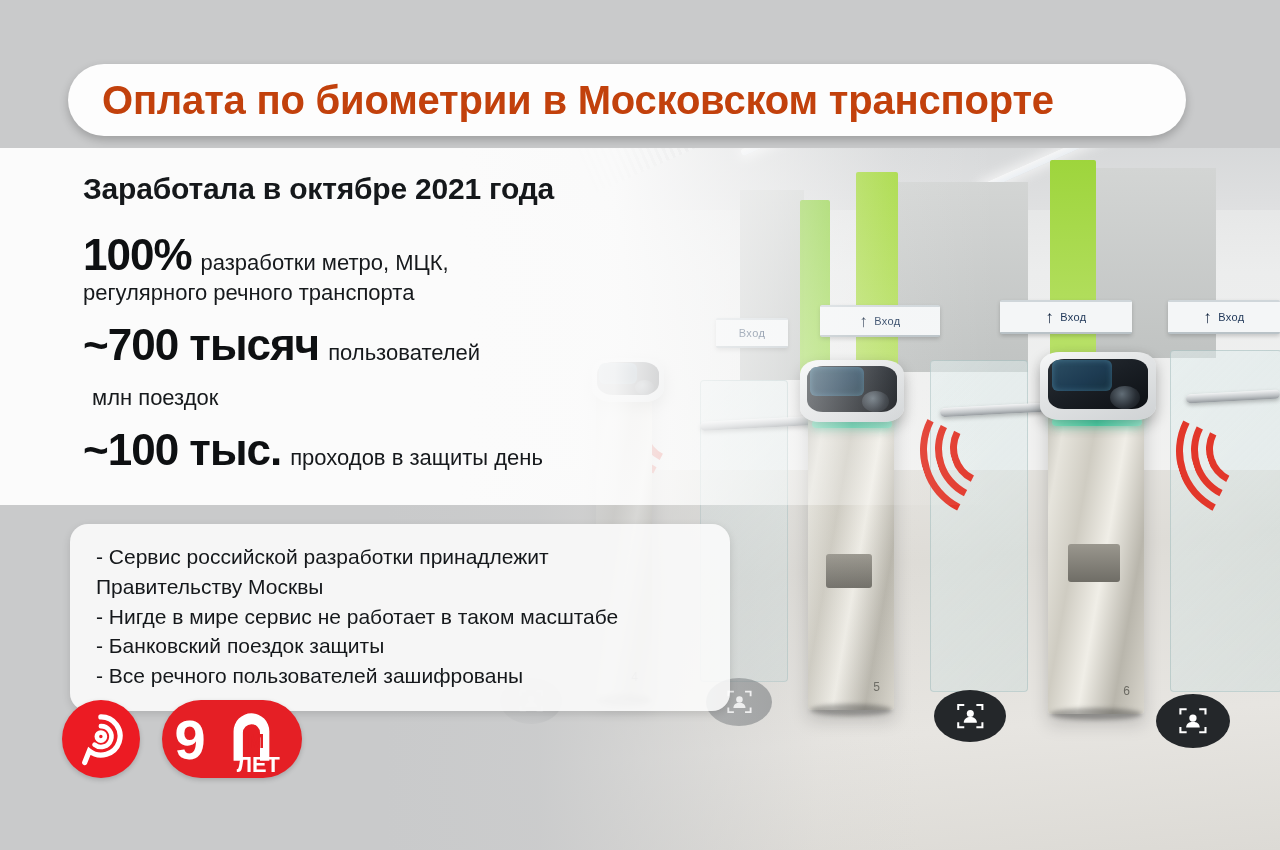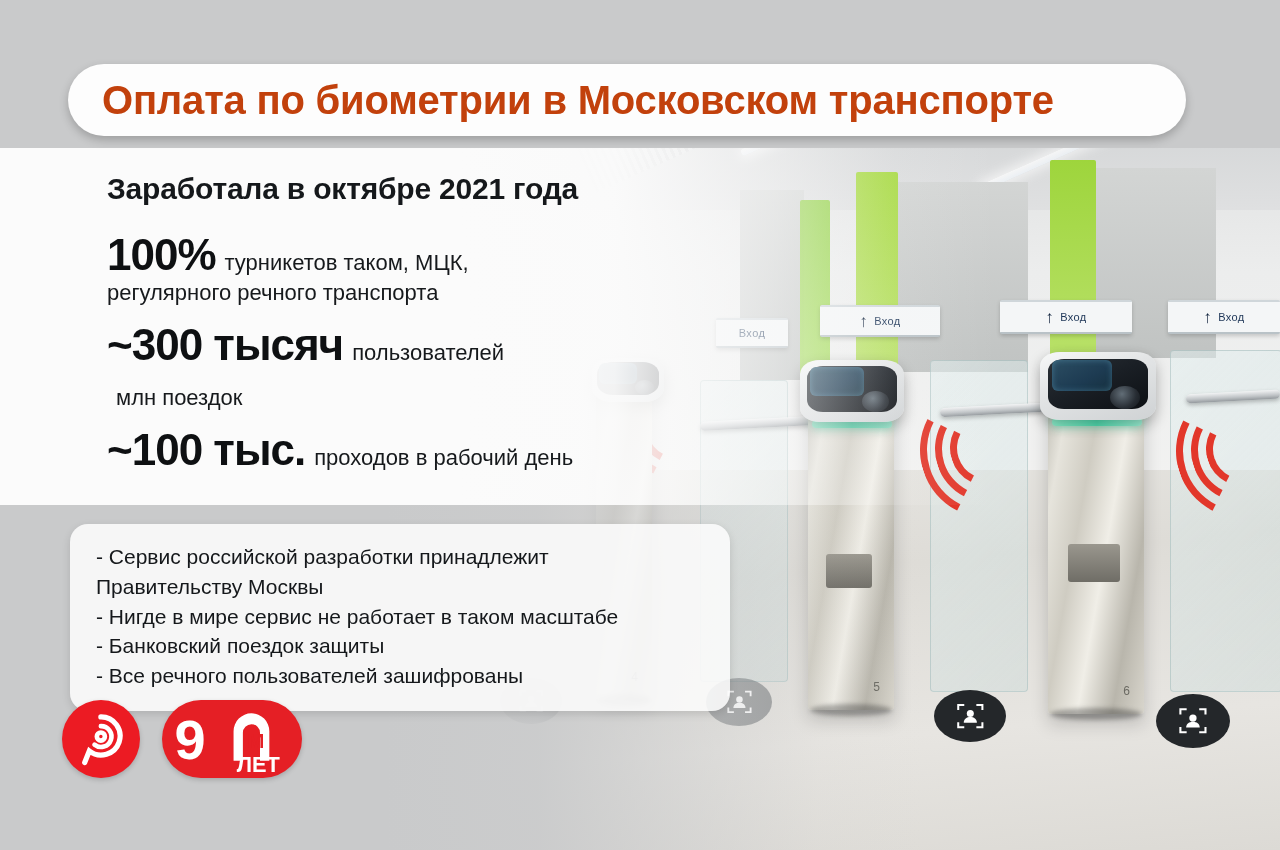--- a/index.html
+++ b/index.html
@@ -165,21 +165,21 @@
     position:absolute;left:68px;top:64px;width:1118px;height:72px;
     background:#fdfdfd;border-radius:36px;
     box-shadow:0 4px 10px rgba(0,0,0,.22);
     display:flex;align-items:center;padding:0 34px;box-sizing:border-box;
   }
   .title-pill h1{
     margin:0;font-size:40px;line-height:1;font-weight:700;color:#c2410c;
     letter-spacing:-.2px;white-space:nowrap;
   }
 
-  .stats{position:absolute;left:107px;top:172px;width:760px;}
+  .stats{position:absolute;left:83px;top:172px;width:760px;}
   .stats .subhead{
     font-size:30px;font-weight:700;color:#15181b;margin:0 0 26px 0;letter-spacing:-.2px;
   }
   .stat-row{display:flex;align-items:baseline;flex-wrap:wrap;margin-bottom:8px;}
   .stat-big{font-size:44px;font-weight:800;color:#0e1012;letter-spacing:-1px;line-height:1.06;}
   .stat-small{font-size:22px;font-weight:400;color:#16191c;margin-left:9px;line-height:1.2;}
   .stat-wrapline{font-size:22px;font-weight:400;color:#16191c;line-height:1.25;width:100%;}
   .row-gap{margin-top:16px;}
 
   .notes{
@@ -357,36 +357,36 @@
 
   <div class="title-pill">
     <h1>Оплата по биометрии в Московском транспорте</h1>
   </div>
 
   <div class="stats">
     <div class="subhead">Заработала в октябре 2021 года</div>
 
     <div class="stat-row">
       <span class="stat-big">100%</span>
-      <span class="stat-small">турникетов таком, МЦК,</span>
+      <span class="stat-small">разработки метро, МЦК,</span>
       <span class="stat-wrapline">регулярного речного транспорта</span>
     </div>
 
     <div class="stat-row row-gap">
-      <span class="stat-big">~300 тысяч</span>
+      <span class="stat-big">~700 тысяч</span>
       <span class="stat-small">пользователей</span>
     </div>
 
     <div class="stat-row row-gap">
       <span class="stat-small">млн поездок</span>
     </div>
 
     <div class="stat-row row-gap">
       <span class="stat-big">~100 тыс.</span>
-      <span class="stat-small">проходов в рабочий день</span>
+      <span class="stat-small">проходов в защиты день</span>
     </div>
   </div>
 
   <div class="notes">
     <ul>
       <li>- Сервис российской разработки принадлежит
    Правительству Москвы</li>
       <li>- Нигде в мире сервис не работает в таком масштабе</li>
       <li>- Банковский поездок защиты</li>
       <li>- Все речного пользователей зашифрованы</li>

